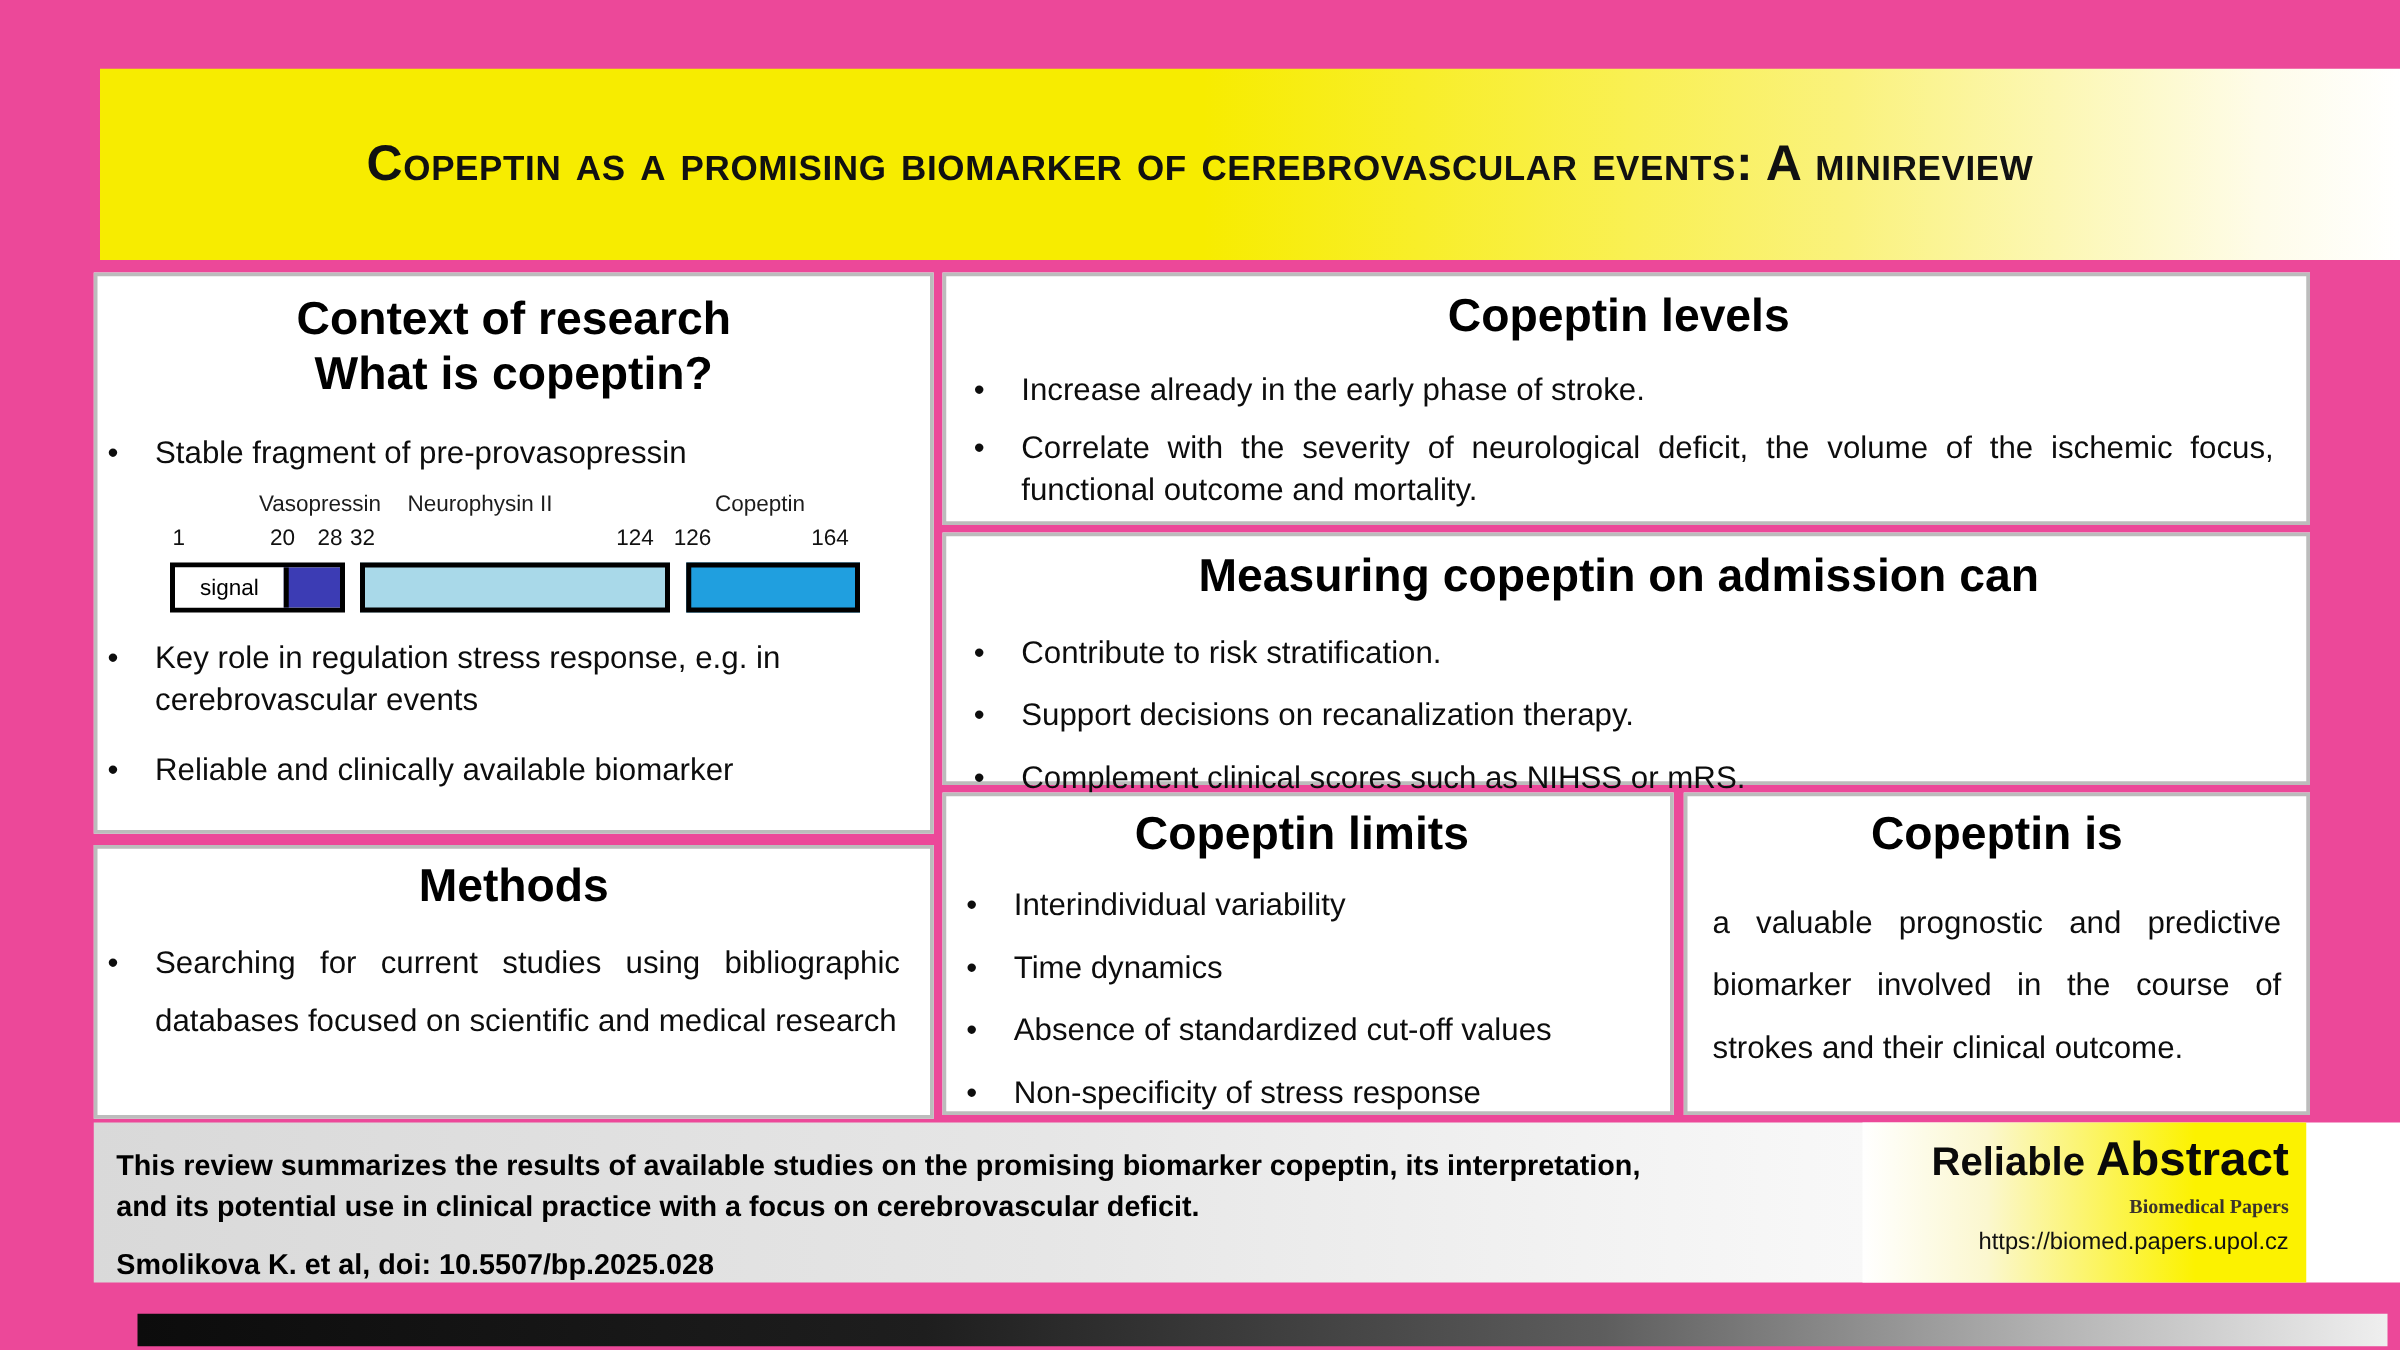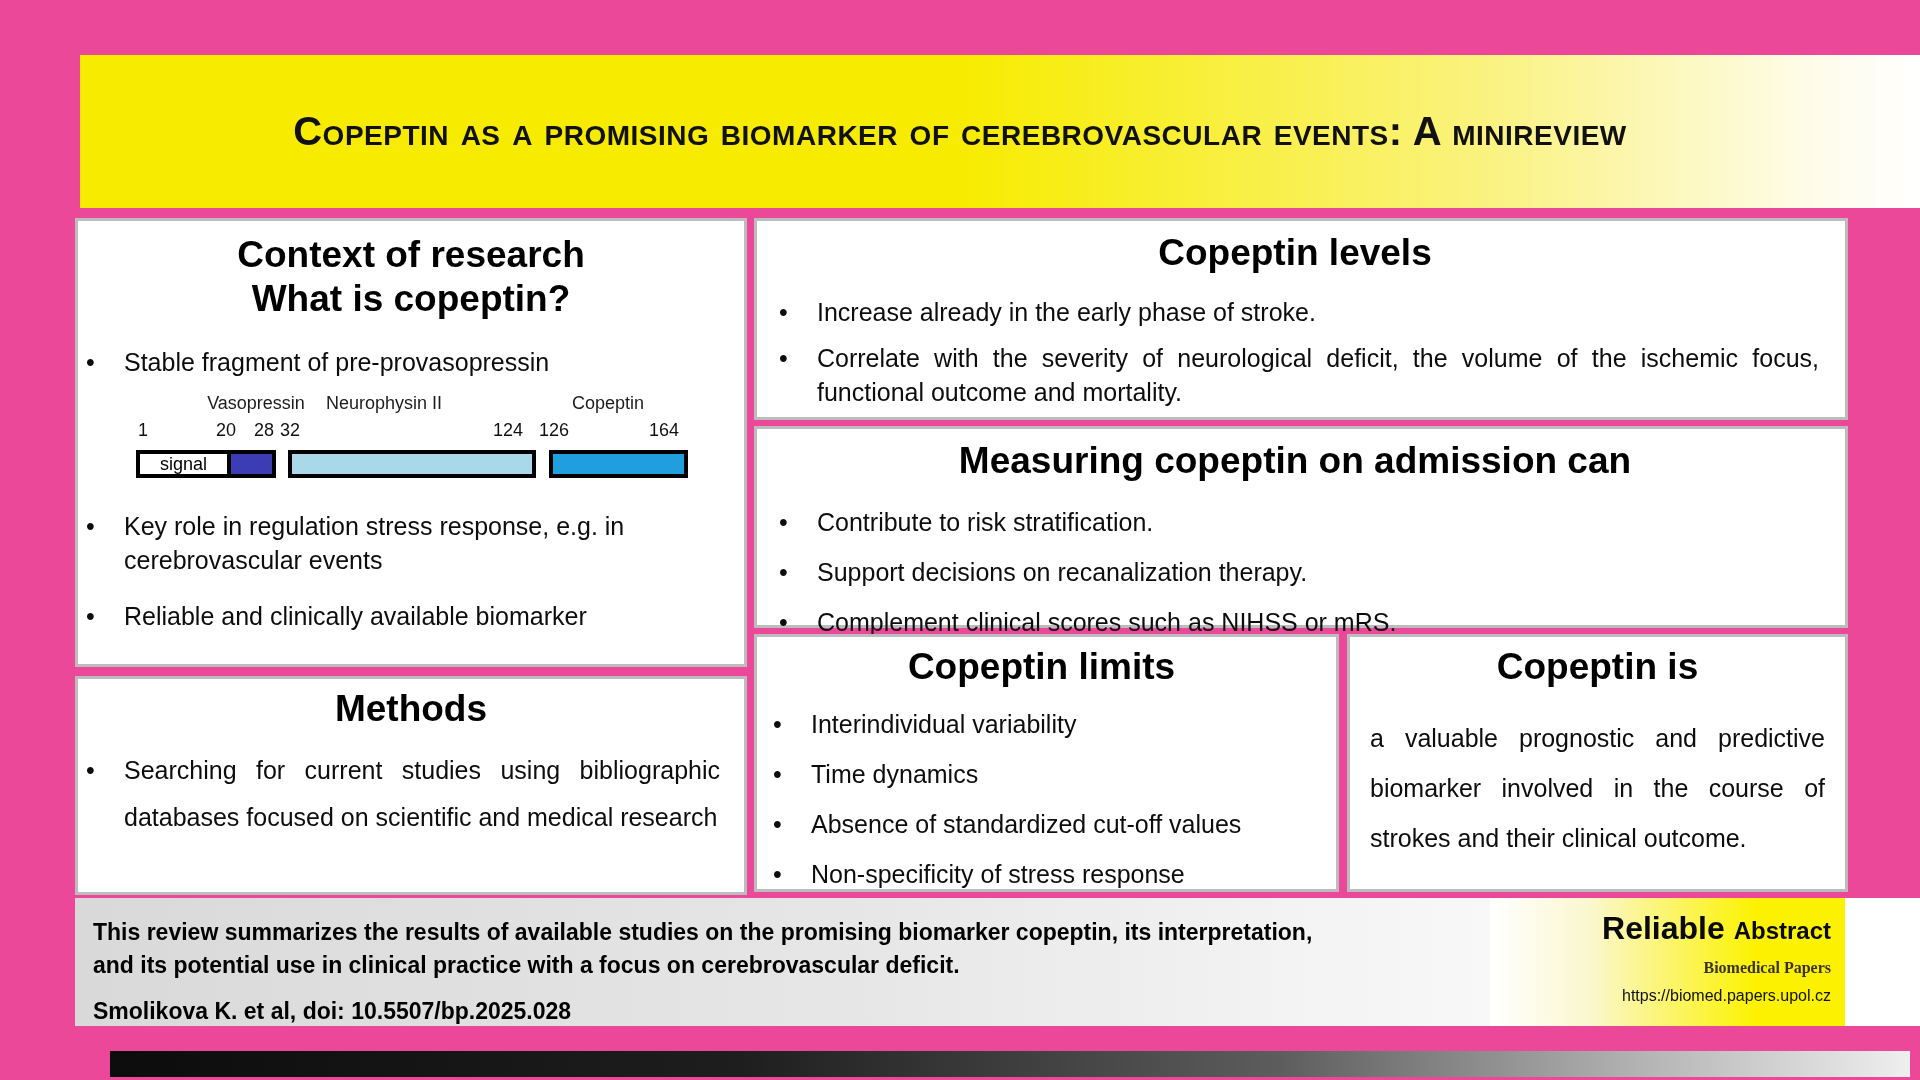--- a/index.html
+++ b/index.html
@@ -23,21 +23,21 @@
 
   
   #context-box{left:75px;top:218px;width:672px;height:449px;padding-top:12px;}
   #context-box .box-h{margin:0;}
   #context-sub{margin-top:16px;}
   #ctx-b1{margin-top:24px;}
   #diagram{position:relative;margin:14px 0 0 58px;width:556px;height:102px;}
   .dg-label{position:absolute;top:0;width:160px;text-align:center;font-size:18px;color:#1c1c1c;}
   .dg-num{position:absolute;top:27px;width:44px;font-size:18px;color:#111;}
   .dg-num.ctr{text-align:center;}
-  .bar{position:absolute;top:57px;height:28px;border:4px solid #000;box-sizing:border-box;}
+  .bar{position:absolute;top:57px;height:40px;border:4px solid #000;box-sizing:border-box;}
   #bar-signal-group{left:0;width:140px;display:flex;}
   #seg-signal{flex:1;display:flex;align-items:center;justify-content:center;
               font-size:18px;color:#000;background:#fff;}
   #seg-vaso{width:41px;border-left:4px solid #000;}
   #bar-neuro{left:152px;width:248px;}
   #bar-copeptin{left:413px;width:139px;}
   #ctx-b2{margin-top:14px;}
   #ctx-b2 .btext{max-width:562px;}
   #ctx-b3{margin-top:22px;}
 
@@ -66,24 +66,24 @@
   #footer-band{position:absolute;left:75px;top:898px;width:1904px;height:128px;
     background:linear-gradient(to right,#d9d9d9 0%,#e6e6e6 40%,#f7f7f7 72%,#ffffff 92%);
     padding:18px 0 0 18px;box-sizing:border-box;}
   .f-line{font-weight:bold;font-size:23px;line-height:33px;color:#000;}
   #footer-citation{margin-top:13px;}
 
   #badge{position:absolute;left:1490px;top:898px;width:355px;height:128px;
     background:linear-gradient(to right,#ffffff 0%,#fbf7cf 28%,#fcf200 75%);
     text-align:right;padding:10px 14px 0 0;box-sizing:border-box;}
   #badge-title{font-weight:bold;font-size:32px;line-height:40px;color:#0a0a0a;}
-  #badge-title .sub{font-size:24px;}
+  #badge-title .sub{font-size:38px;}
   #badge-journal{font-family:"Liberation Serif", serif;font-weight:bold;font-size:16px;
                  line-height:30px;color:#3a332c;margin-top:2px;}
-  #badge-url{font-size:16px;line-height:26px;color:#111;}
+  #badge-url{font-size:19px;line-height:26px;color:#111;}
 
   
   #bottom-bar{position:absolute;left:110px;top:1051px;width:1800px;height:26px;
     background:linear-gradient(to right,#0c0c0c 0%,#1e1e1e 35%,#5d5d5d 65%,#b3b3b3 85%,#efefef 100%);}
 </style>
 </head>
 <body>
 
 <div id="page">
 

